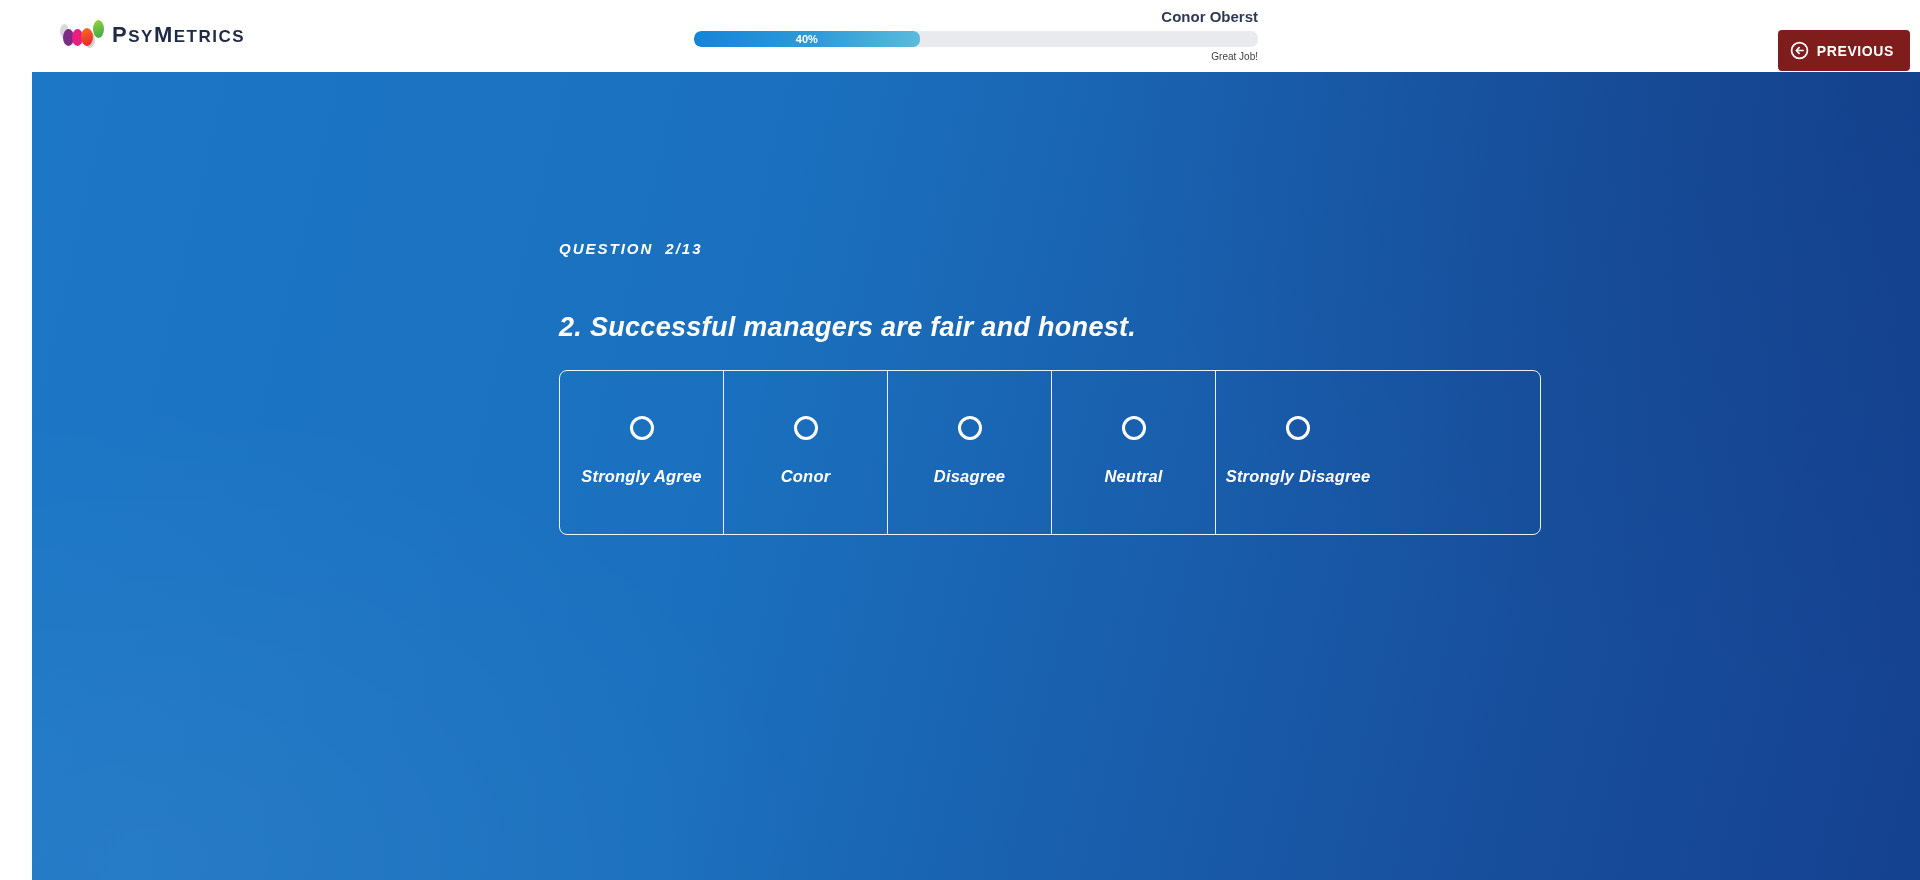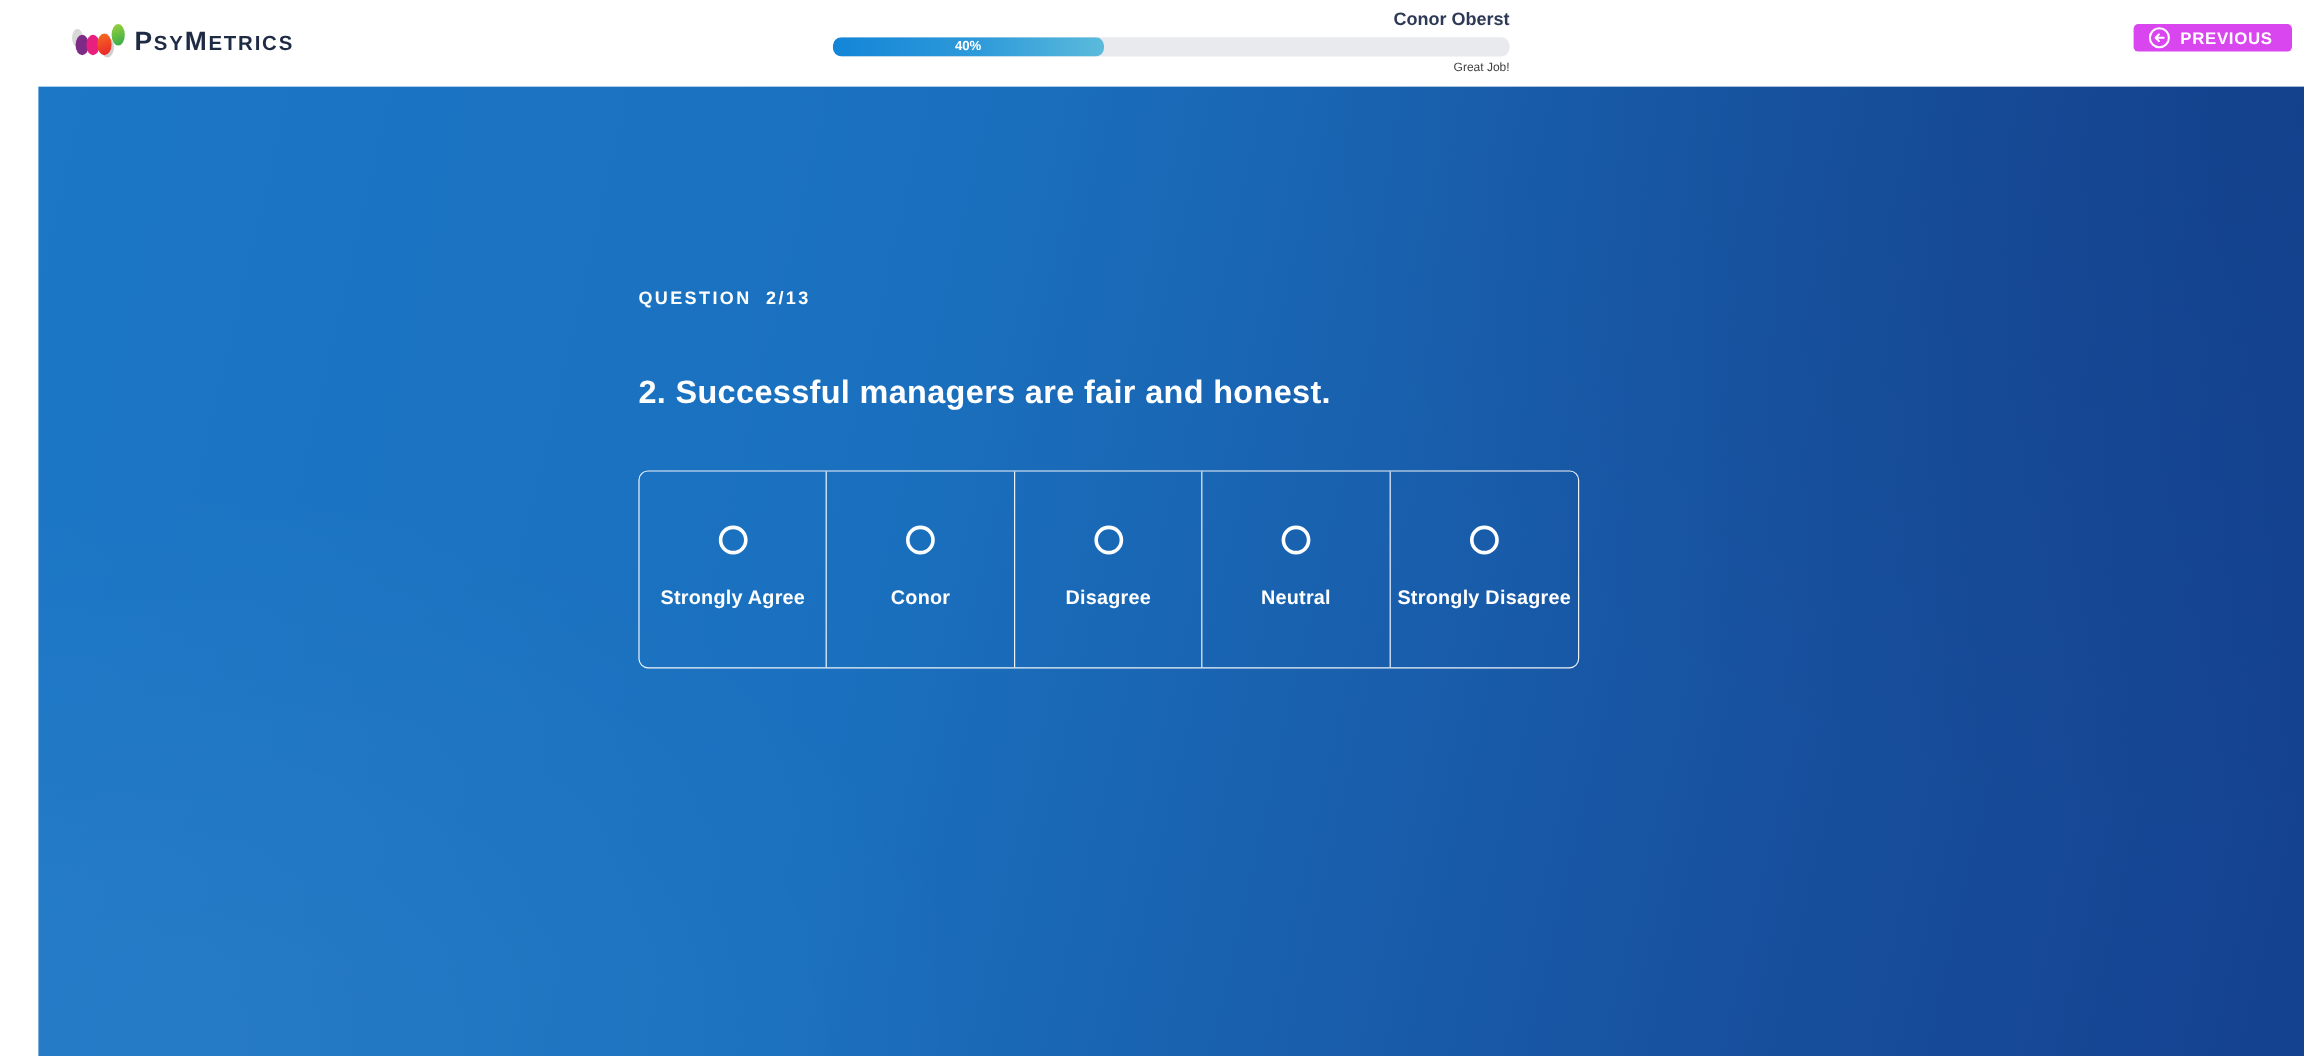--- a/index.html
+++ b/index.html
@@ -78,27 +78,27 @@
   }
   .encouragement {
     margin-top: 4px;
     font-size: 10px;
     color: #404040;
   }
 
   .prev-btn {
     position: absolute;
     right: 10px;
-    top: 20px;
-    height: 23px;
+    top: 30px;
+    height: 41px;
     padding: 0 16px 0 12px;
     display: flex;
     align-items: center;
     gap: 8px;
-    background: #d946ef;
+    background: #7f1d1d;
     color: #ffffff;
     border: none;
     border-radius: 4px;
     font-family: "Liberation Sans", sans-serif;
     font-size: 14px;
     font-weight: 700;
     letter-spacing: 0.6px;
     cursor: pointer;
   }
   .prev-btn svg { display: block; }
@@ -108,45 +108,46 @@
     position: relative;
     height: 808px;
     background:
       radial-gradient(ellipse 1100px 750px at 6% 98%, rgba(255,255,255,0.05), transparent 62%),
       radial-gradient(ellipse 1300px 1000px at 98% 2%, rgba(5,15,55,0.10), transparent 62%),
       linear-gradient(103deg, #1c77c6 0%, #1a70be 38%, #174f9d 78%, #144190 100%);
     color: #ffffff;
   }
   .content {
     position: absolute;
-    left: 500px;
+    left: 527px;
     top: 168px;
     width: 830px;
+    font-style: italic;
   }
   .q-counter {
     font-size: 15px;
     font-weight: 700;
     letter-spacing: 2px;
     color: #ffffff;
     display: flex;
     gap: 12px;
     align-items: baseline;
   }
   .q-text {
     margin-top: 54px;
     font-size: 27px;
     font-weight: 600;
     letter-spacing: 0.3px;
     color: #ffffff;
     line-height: 32px;
   }
   .options {
-    margin-top: 49px;
-    display: flex;
-    width: 784px;
+    margin-top: 27px;
+    display: flex;
+    width: 982px;
     border: 1px solid rgba(255,255,255,0.92);
     border-radius: 8px;
   }
   .option {
     width: 164px;
     height: 163px;
     border-right: 1px solid rgba(255,255,255,0.92);
     display: flex;
     flex-direction: column;
     align-items: center;

